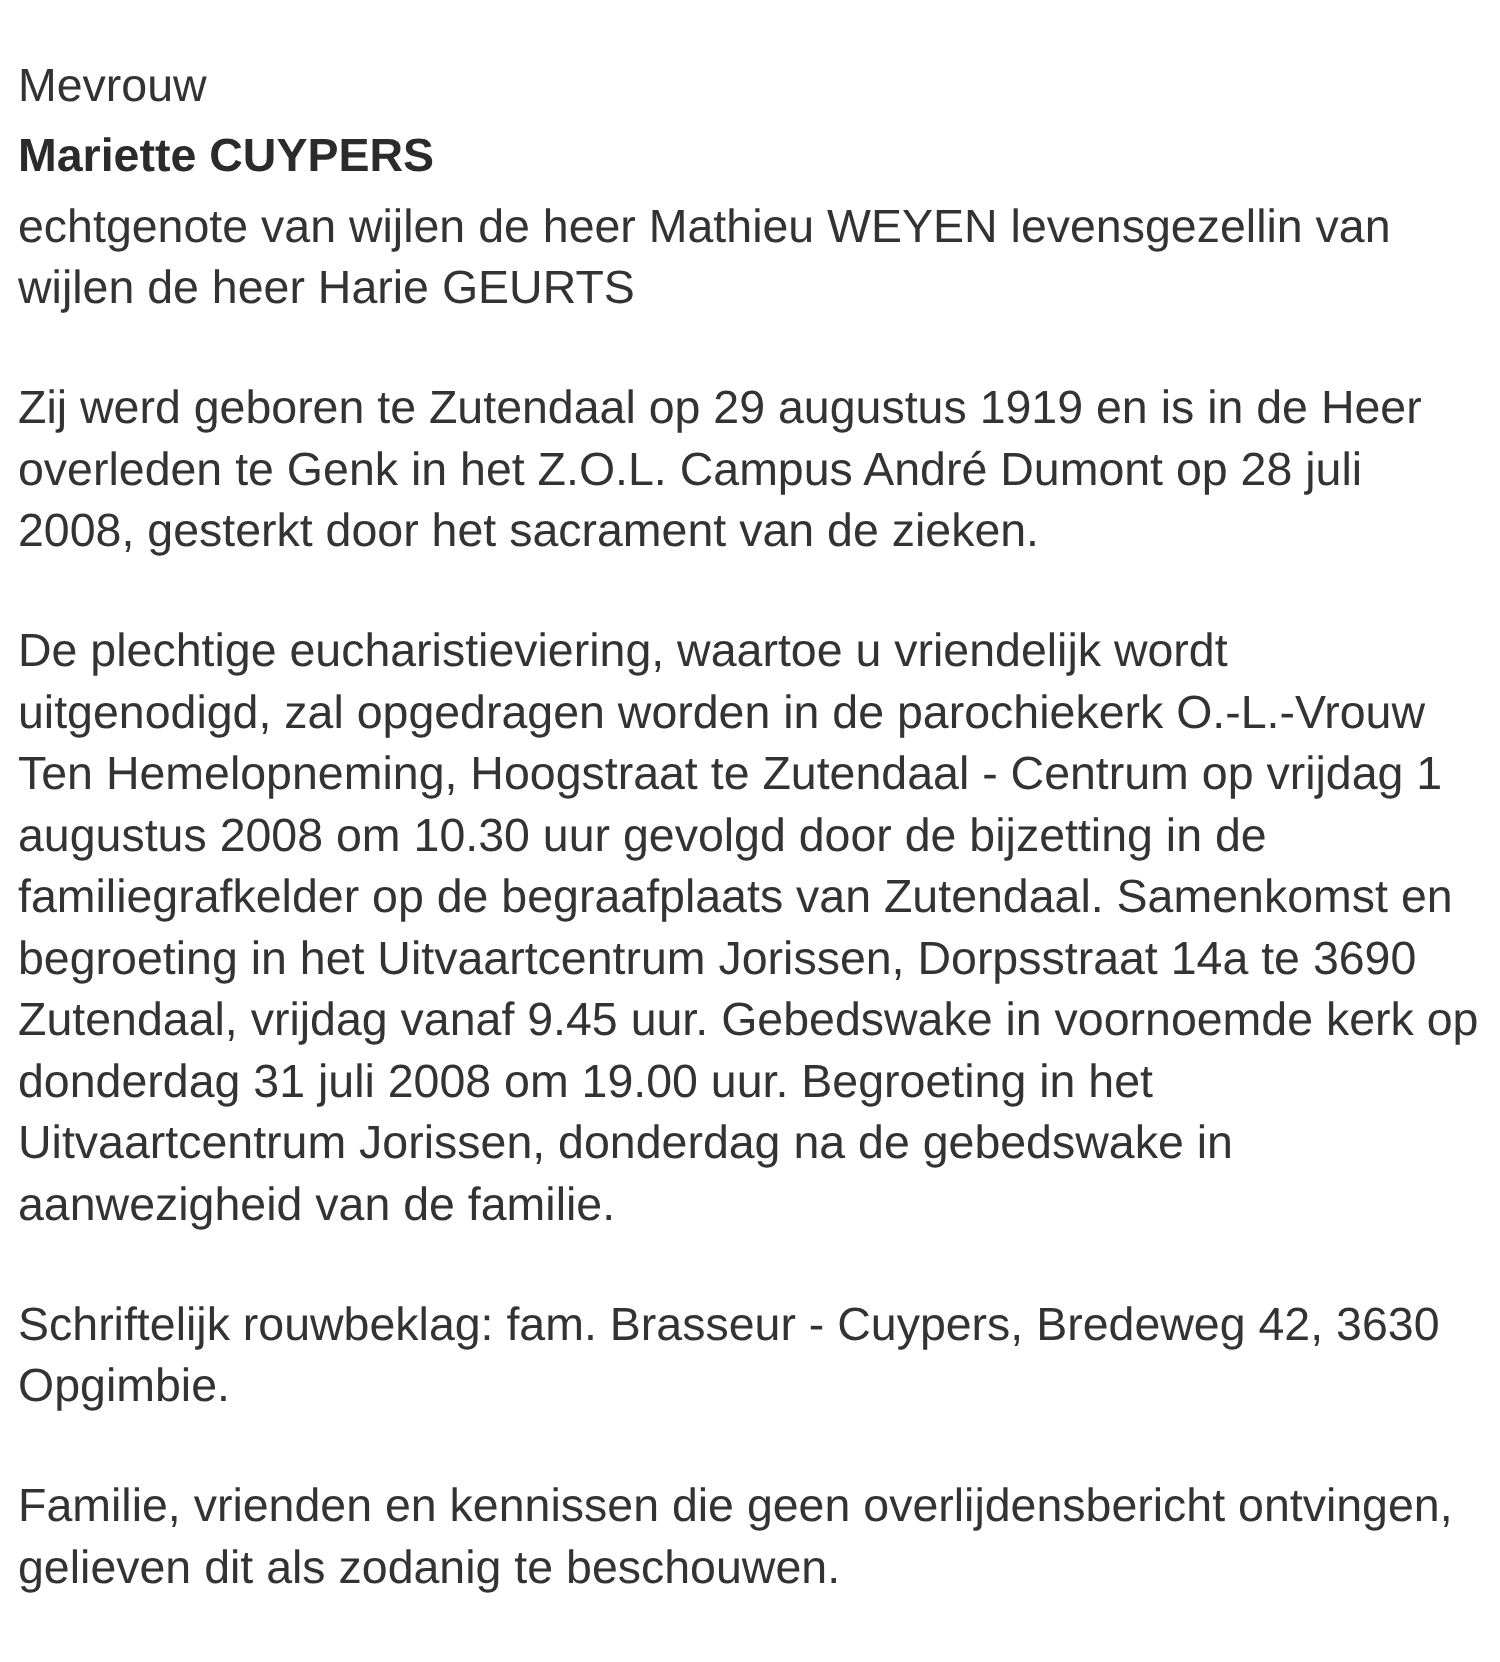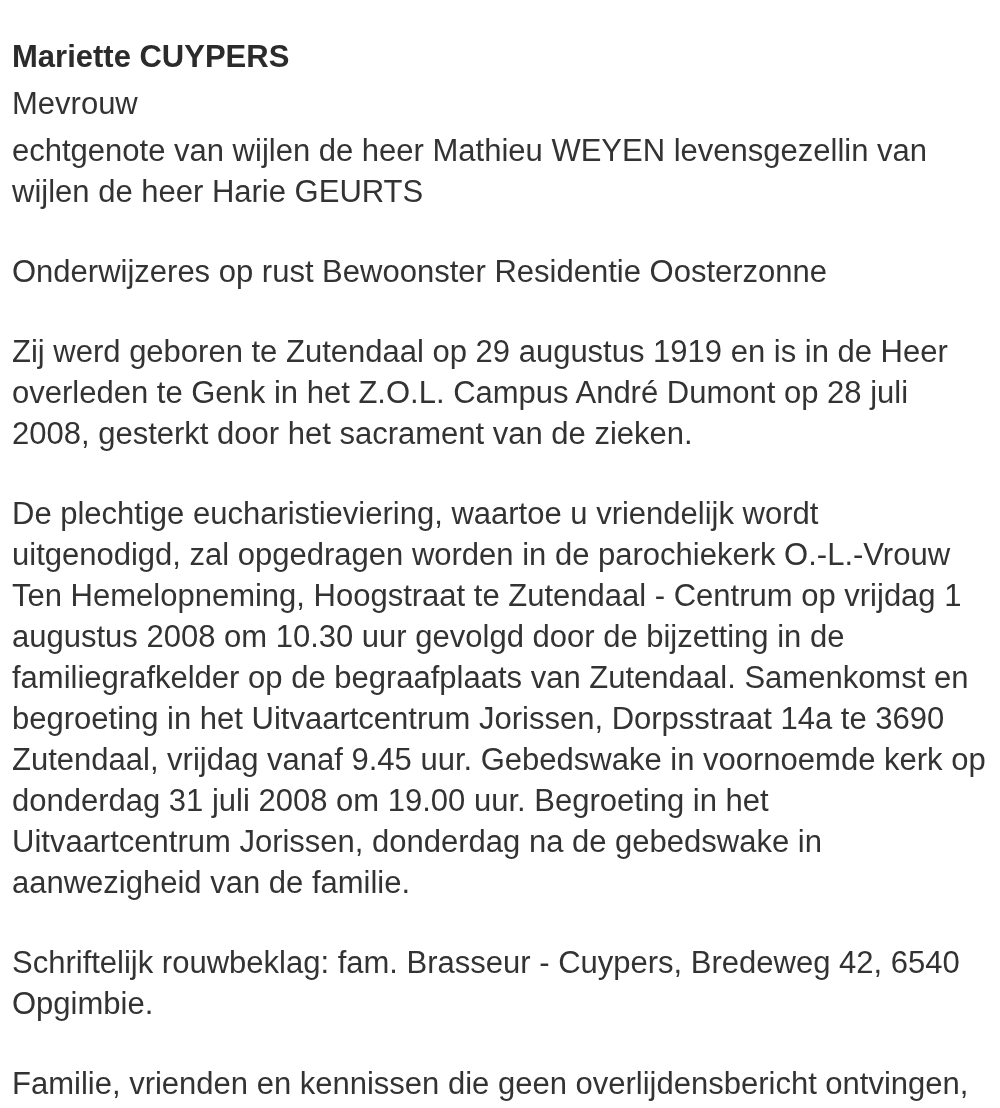--- a/index.html
+++ b/index.html
@@ -31,28 +31,27 @@
   }
   .deceased-name {
     font-weight: 700;
     color: #2b2b2b;
   }
 </style>
 </head>
 <body>
 
 <main class="obituary">
+  <p class="para tight">Mevrouw</p>
+
   <p class="para tight deceased-name">Mariette CUYPERS</p>
-
-  <p class="para tight">Mevrouw</p>
 
   <p class="para">echtgenote van wijlen de heer Mathieu WEYEN levensgezellin van wijlen de heer Harie GEURTS</p>
 
-  <p class="para">Onderwijzeres op rust Bewoonster Residentie Oosterzonne</p>
 
   <p class="para">Zij werd geboren te Zutendaal op 29 augustus 1919 en is in de Heer overleden te Genk in het Z.O.L. Campus André Dumont op 28 juli 2008, gesterkt door het sacrament van de zieken.</p>
 
   <p class="para">De plechtige eucharistieviering, waartoe u vriendelijk wordt uitgenodigd, zal opgedragen worden in de parochiekerk O.-L.-Vrouw Ten Hemelopneming, Hoogstraat te Zutendaal - Centrum op vrijdag 1 augustus 2008 om 10.30 uur gevolgd door de bijzetting in de familiegrafkelder op de begraafplaats van Zutendaal. Samenkomst en begroeting in het Uitvaartcentrum Jorissen, Dorpsstraat 14a te 3690 Zutendaal, vrijdag vanaf 9.45 uur. Gebedswake in voornoemde kerk op donderdag 31 juli 2008 om 19.00 uur. Begroeting in het Uitvaartcentrum Jorissen, donderdag na de gebedswake in aanwezigheid van de familie.</p>
 
-  <p class="para">Schriftelijk rouwbeklag: fam. Brasseur - Cuypers, Bredeweg 42, 6540 Opgimbie.</p>
+  <p class="para">Schriftelijk rouwbeklag: fam. Brasseur - Cuypers, Bredeweg 42, 3630 Opgimbie.</p>
 
   <p class="para">Familie, vrienden en kennissen die geen overlijdensbericht ontvingen, gelieven dit als zodanig te beschouwen.</p>
 </main>
 
 </body></html>

